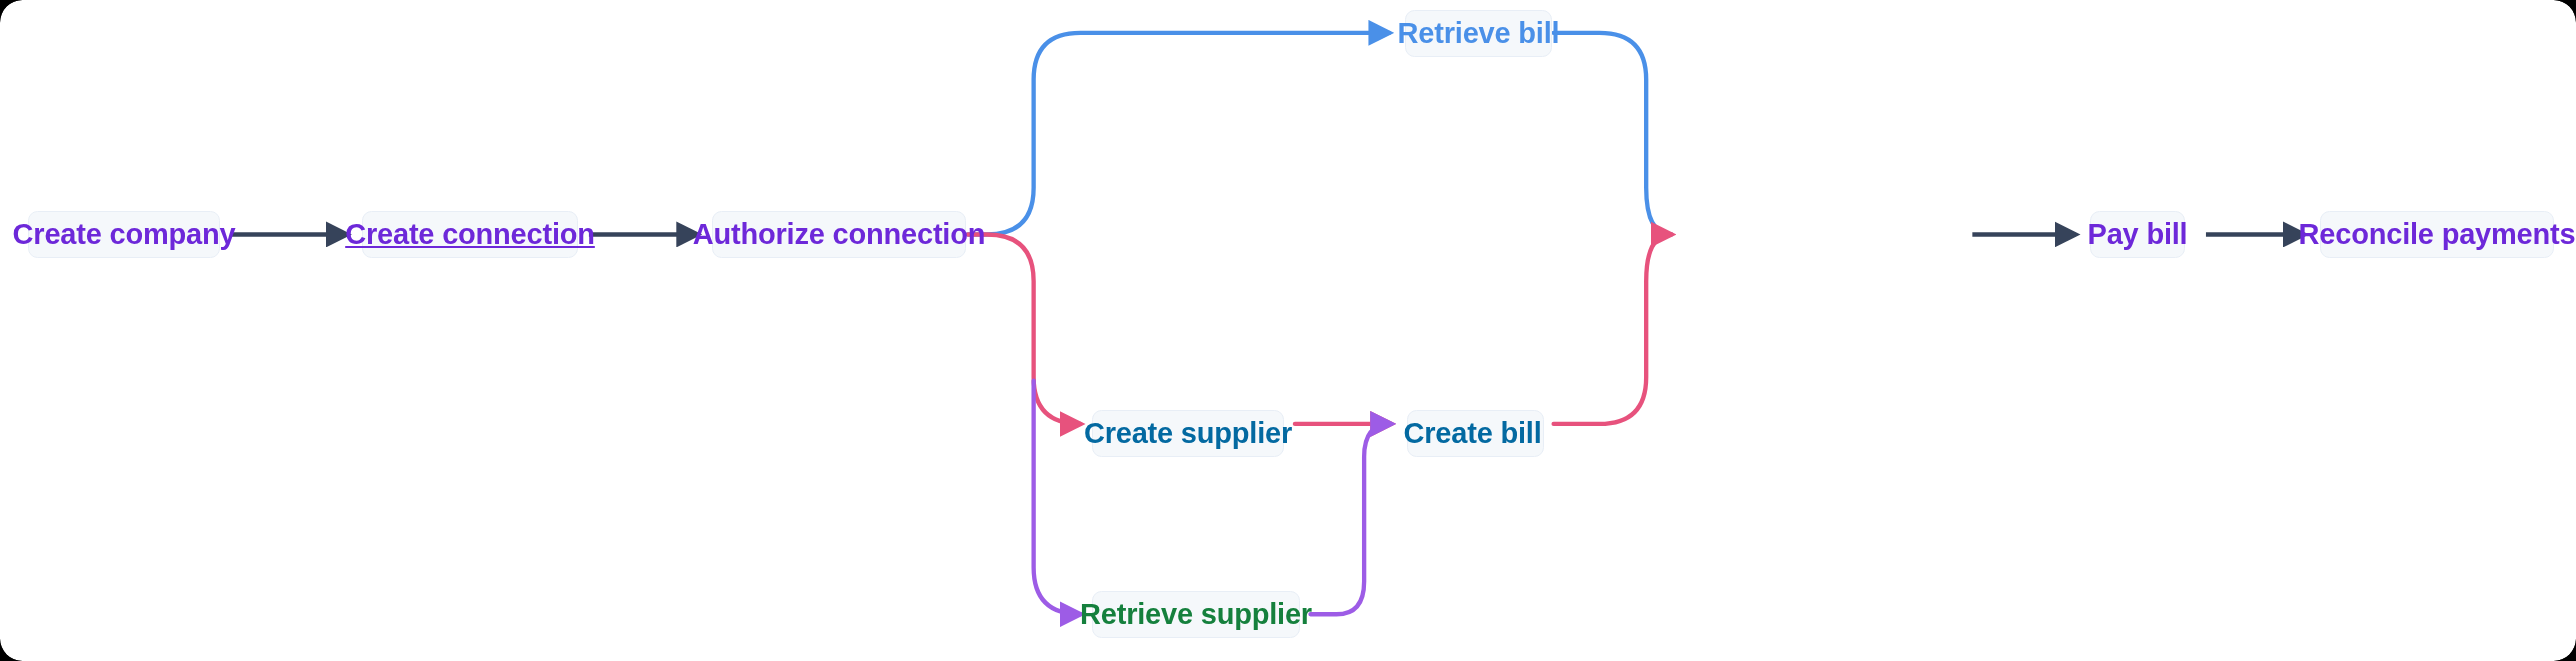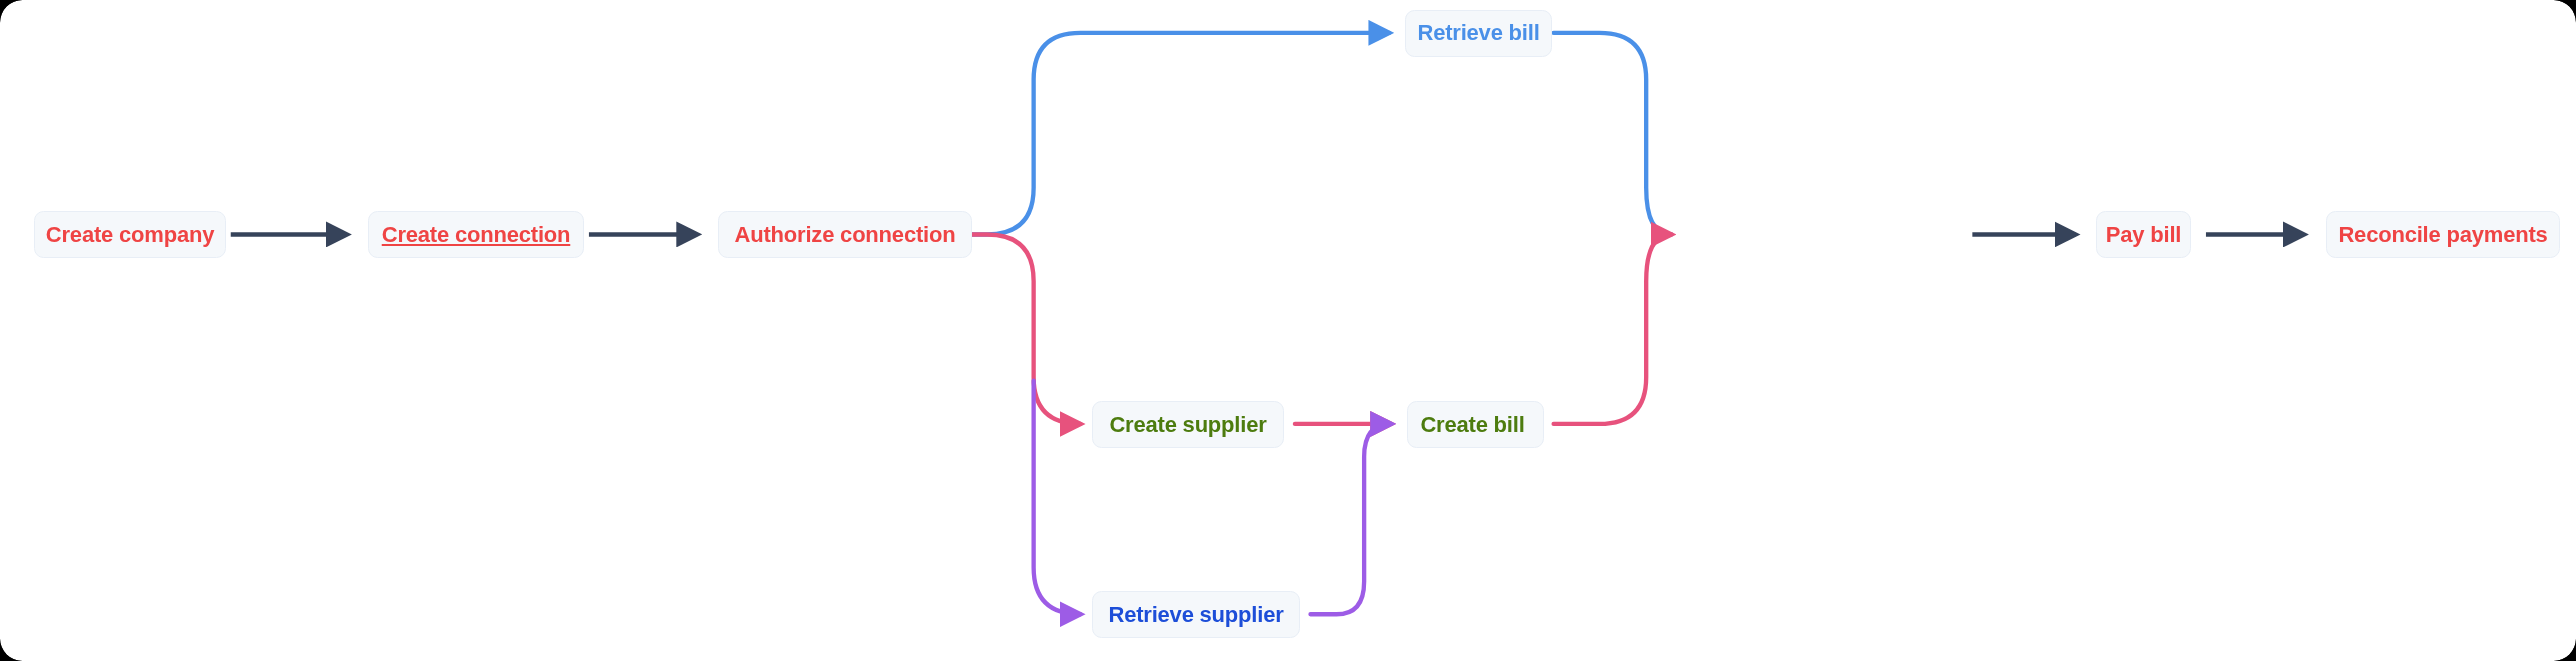--- a/index.html
+++ b/index.html
@@ -43,31 +43,31 @@
   .node {
     position: absolute;
     box-sizing: border-box;
     display: flex;
     align-items: center;
     justify-content: center;
     background: #f5f8fb;
     border: 1.3px solid #e8eef6;
     border-radius: 9.5px;
     height: 47px;
-    font-size: 22px;
+    font-size: 29px;
     font-weight: bold;
     letter-spacing: -0.2px;
     white-space: nowrap;
     padding: 0 14px;
     cursor: pointer;
   }
-  .n-dark  { color: #ef4444; margin-left: 6px; }
+  .n-dark  { color: #6d28d9; }
   .n-blue  { color: #4a90e8; }
-  .n-pink  { color: #4d7c0f; }
-  .n-purple{ color: #1d4ed8; }
+  .n-pink  { color: #0369a1; margin-top: 9px; }
+  .n-purple{ color: #15803d; }
 </style>
 </head>
 <body>
 
 <div id="frame">
   <div id="canvas">
 
     <svg id="edges" viewBox="0 0 2976 764" width="2576" height="661" xmlns="http://www.w3.org/2000/svg">
       <defs>
         <marker id="ah-dark" viewBox="0 0 10 10" refX="8" refY="5" markerWidth="6" markerHeight="6" orient="auto-start-reverse">

